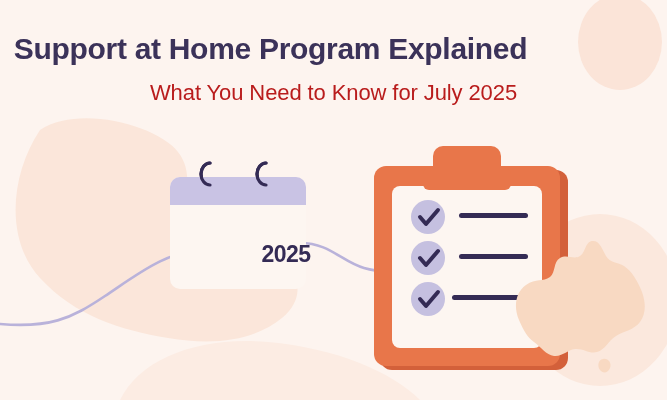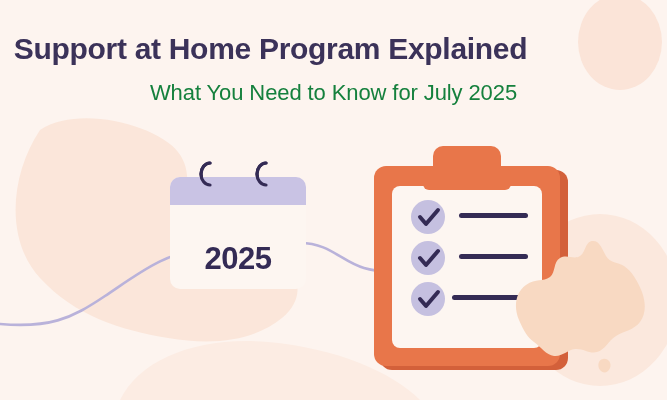--- a/index.html
+++ b/index.html
@@ -47,34 +47,34 @@
   }
   #subheadline {
     position: absolute;
     top: 80px;
     left: 0;
     width: 667px;
     text-align: center;
     font-size: 22px;
     font-weight: normal;
     letter-spacing: -0.1px;
-    color: #15803d;
+    color: #b91c1c;
     white-space: nowrap;
   }
   .cal-text {
     position: absolute;
     left: 170px;
     width: 136px;
     text-align: center;
     color: #342b55;
     font-weight: bold;
     letter-spacing: -0.5px;
   }
   #cal-month { top: 207px; font-size: 28px; }
-  #cal-year  { top: 241px; font-size: 31px; }
+  #cal-year  { top: 241px; font-size: 23px; padding-left: 48px; }
 </style>
 </head>
 <body>
 
 <div id="banner">
 
   <svg id="bg-svg" viewBox="0 0 667 400">
     <rect x="0" y="0" width="667" height="400" fill="#fdf4ef"></rect>
 
     <ellipse cx="620" cy="42" rx="42" ry="48" fill="#fbe4d8"></ellipse>

